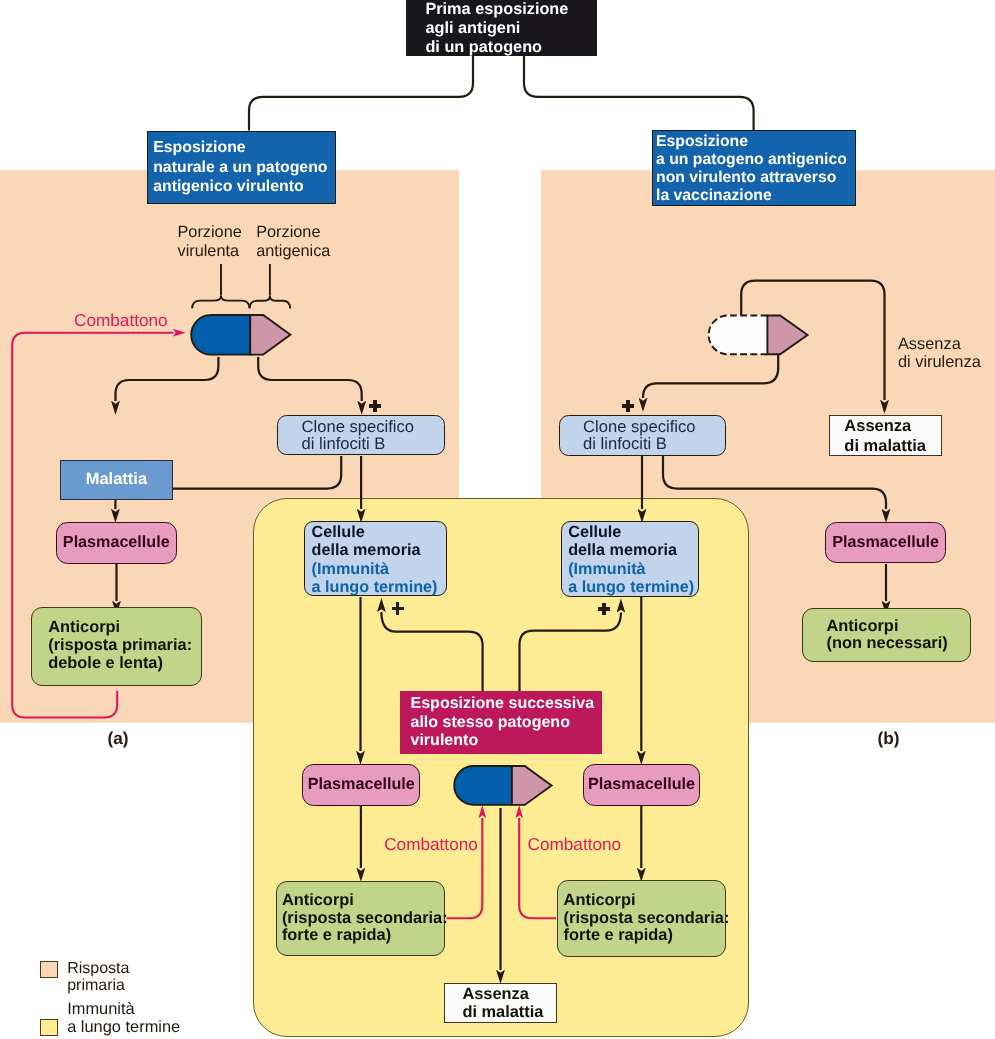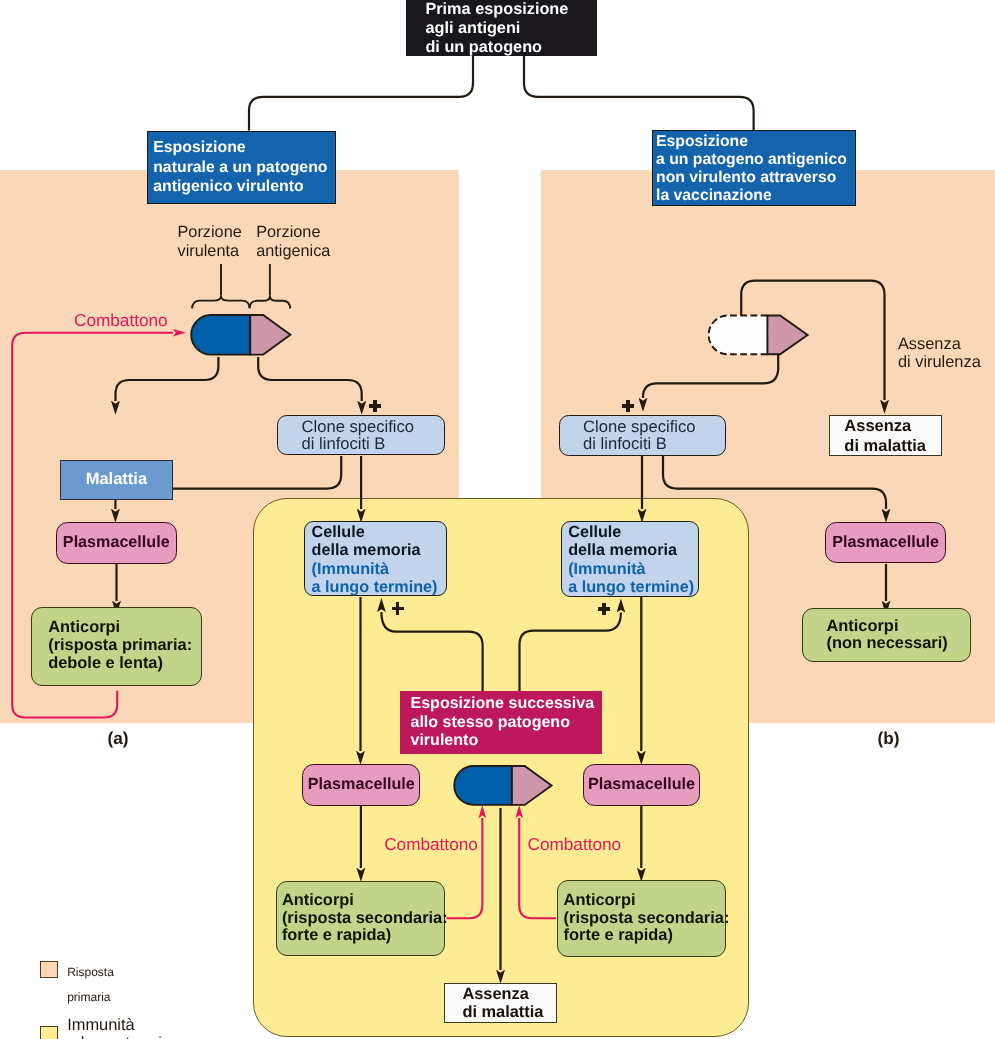--- a/index.html
+++ b/index.html
@@ -237,24 +237,24 @@
               border:1.6px solid #3b3524;padding:1.2px 0 0 17.2px;align-items:flex-start;">
     <div class="txt" style="text-align:left;color:#161209;font-weight:bold;font-size:16.4px;line-height:18.2px;">Assenza
 di malattia</div>
   </div>
 
   <div style="position:absolute;left:40px;top:960.7px;">
     <div style="display:flex;align-items:flex-start;margin-bottom:7.3px;">
       <span style="display:inline-block;width:17.8px;height:17.2px;background:#fad7b6;
                    border:1.4px solid #4a3c18;box-sizing:border-box;margin-right:9.4px;
                    flex:none;margin-top:0px;"></span>
-      <span style="white-space:pre;font-size:12px;line-height:25px;color:#231a12;margin-top:-1.1px;">Risposta
+      <span style="white-space:pre;font-size:16px;line-height:17px;color:#231a12;margin-top:-1.1px;">Risposta
 primaria</span>
     </div>
-    <div style="display:flex;align-items:center;">
+    <div style="display:flex;align-items:flex-end;">
       <span style="display:inline-block;width:17.8px;height:17.2px;background:#feec95;
                    border:1.4px solid #4a3c18;box-sizing:border-box;margin-right:9.4px;
                    flex:none;margin-top:0px;"></span>
       <span style="white-space:pre;font-size:16.4px;line-height:18.1px;color:#231a12;margin-top:-1.1px;">Immunità
 a lungo termine</span>
     </div>
   </div>
 
   <div class="lbl" style="left:177.5px;top:223.3px;font-size:16.3px;line-height:18.4px;text-align:left;">Porzione
 virulenta</div>

